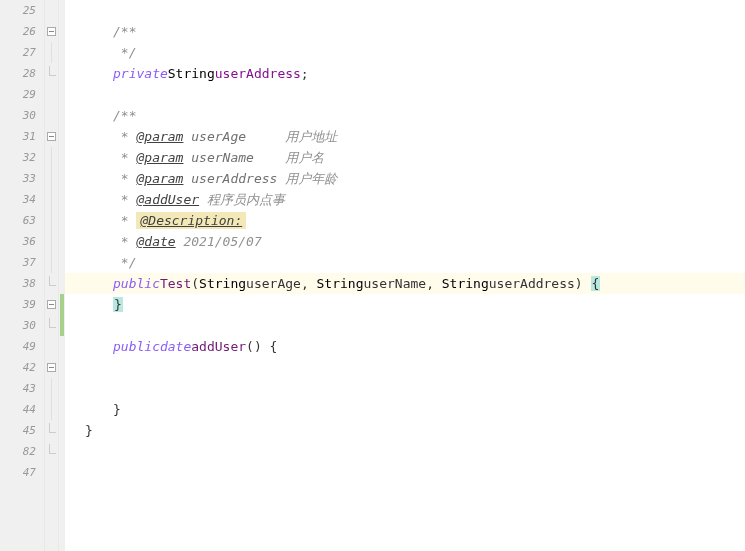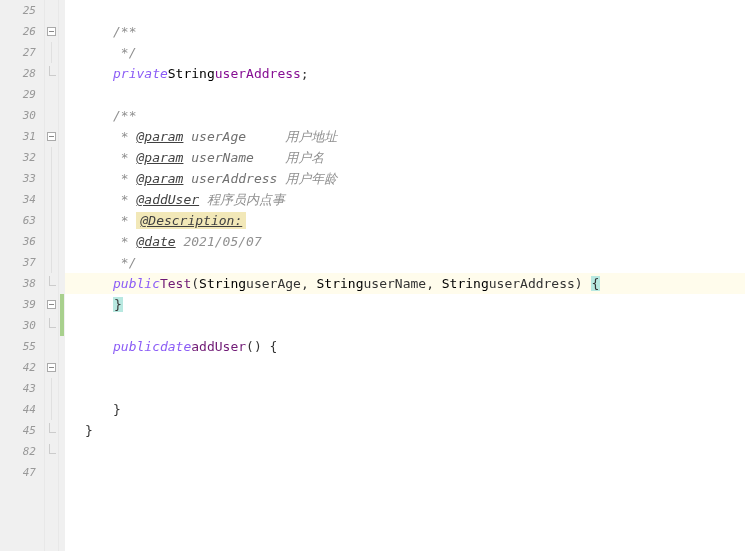--- a/index.html
+++ b/index.html
@@ -146,21 +146,21 @@
   <div class="gutter-row">31</div>
   <div class="gutter-row">32</div>
   <div class="gutter-row">33</div>
   <div class="gutter-row">34</div>
   <div class="gutter-row">63</div>
   <div class="gutter-row">36</div>
   <div class="gutter-row">37</div>
   <div class="gutter-row">38</div>
   <div class="gutter-row">39</div>
   <div class="gutter-row">30</div>
-  <div class="gutter-row">55</div>
+  <div class="gutter-row">49</div>
   <div class="gutter-row">42</div>
   <div class="gutter-row">43</div>
   <div class="gutter-row">44</div>
   <div class="gutter-row">45</div>
   <div class="gutter-row">82</div>
   <div class="gutter-row">47</div>
 </div>
 
 <div class="fold-area">
   <div class="fold-row"></div>

